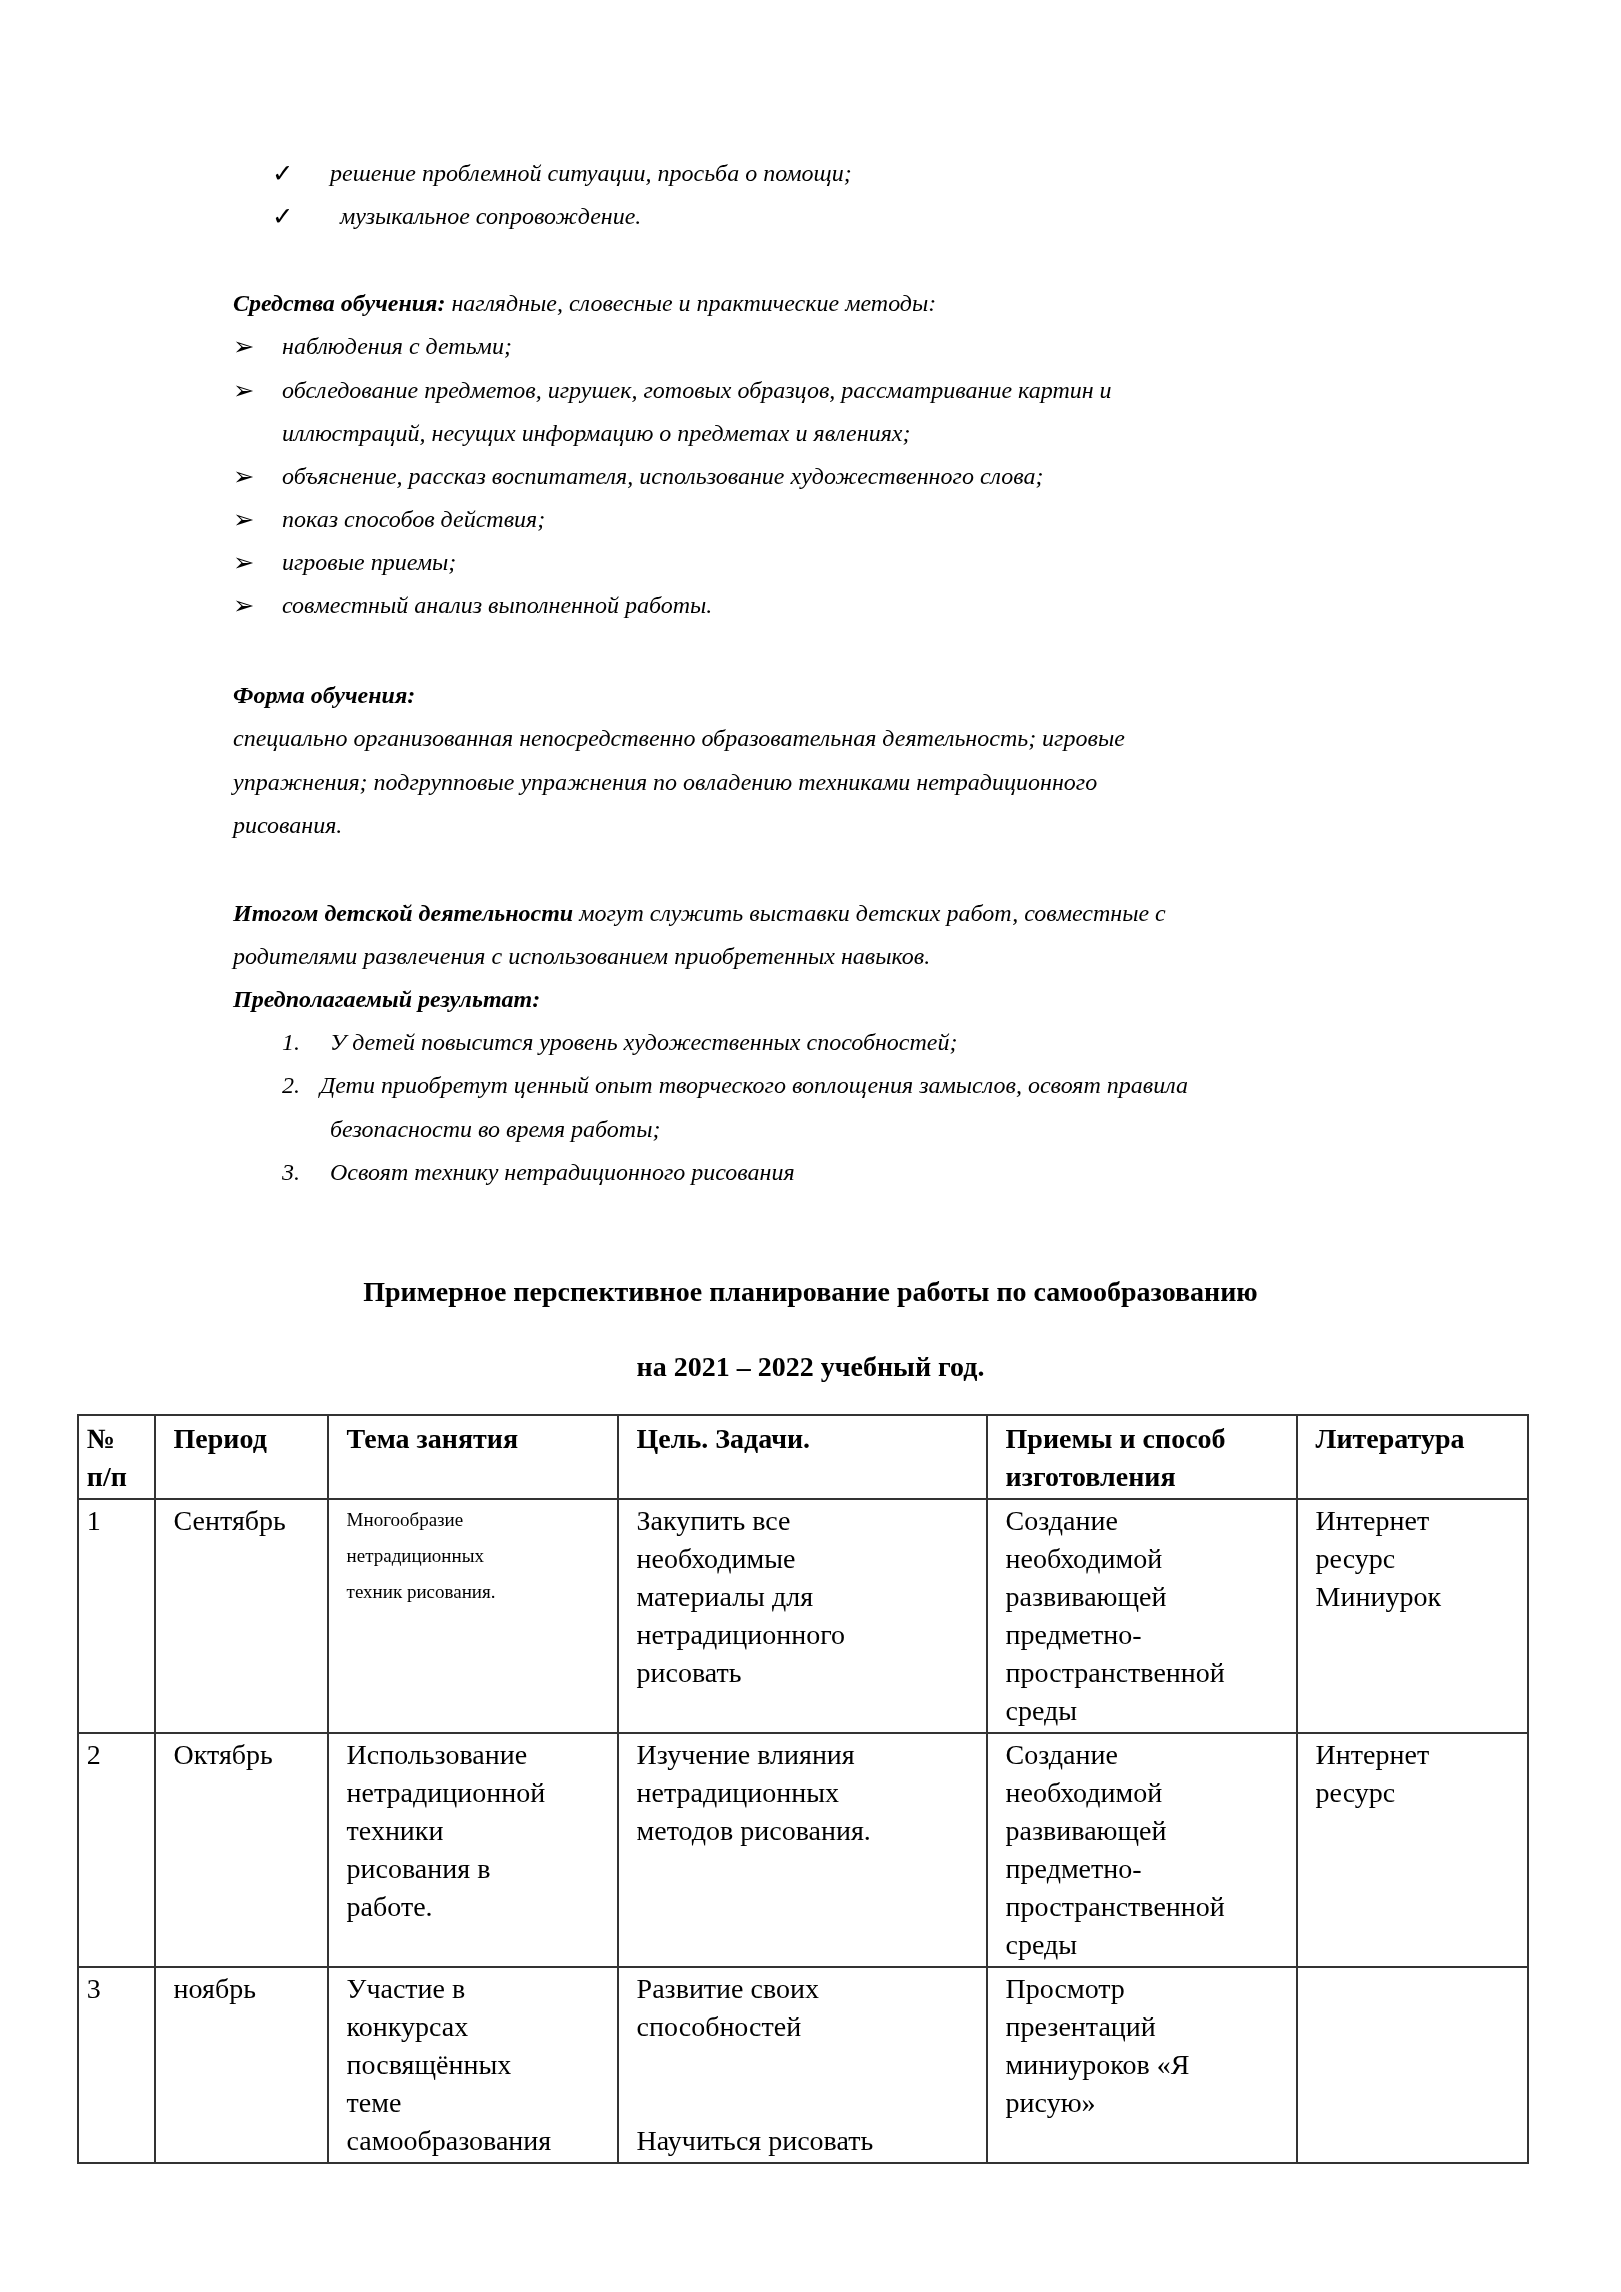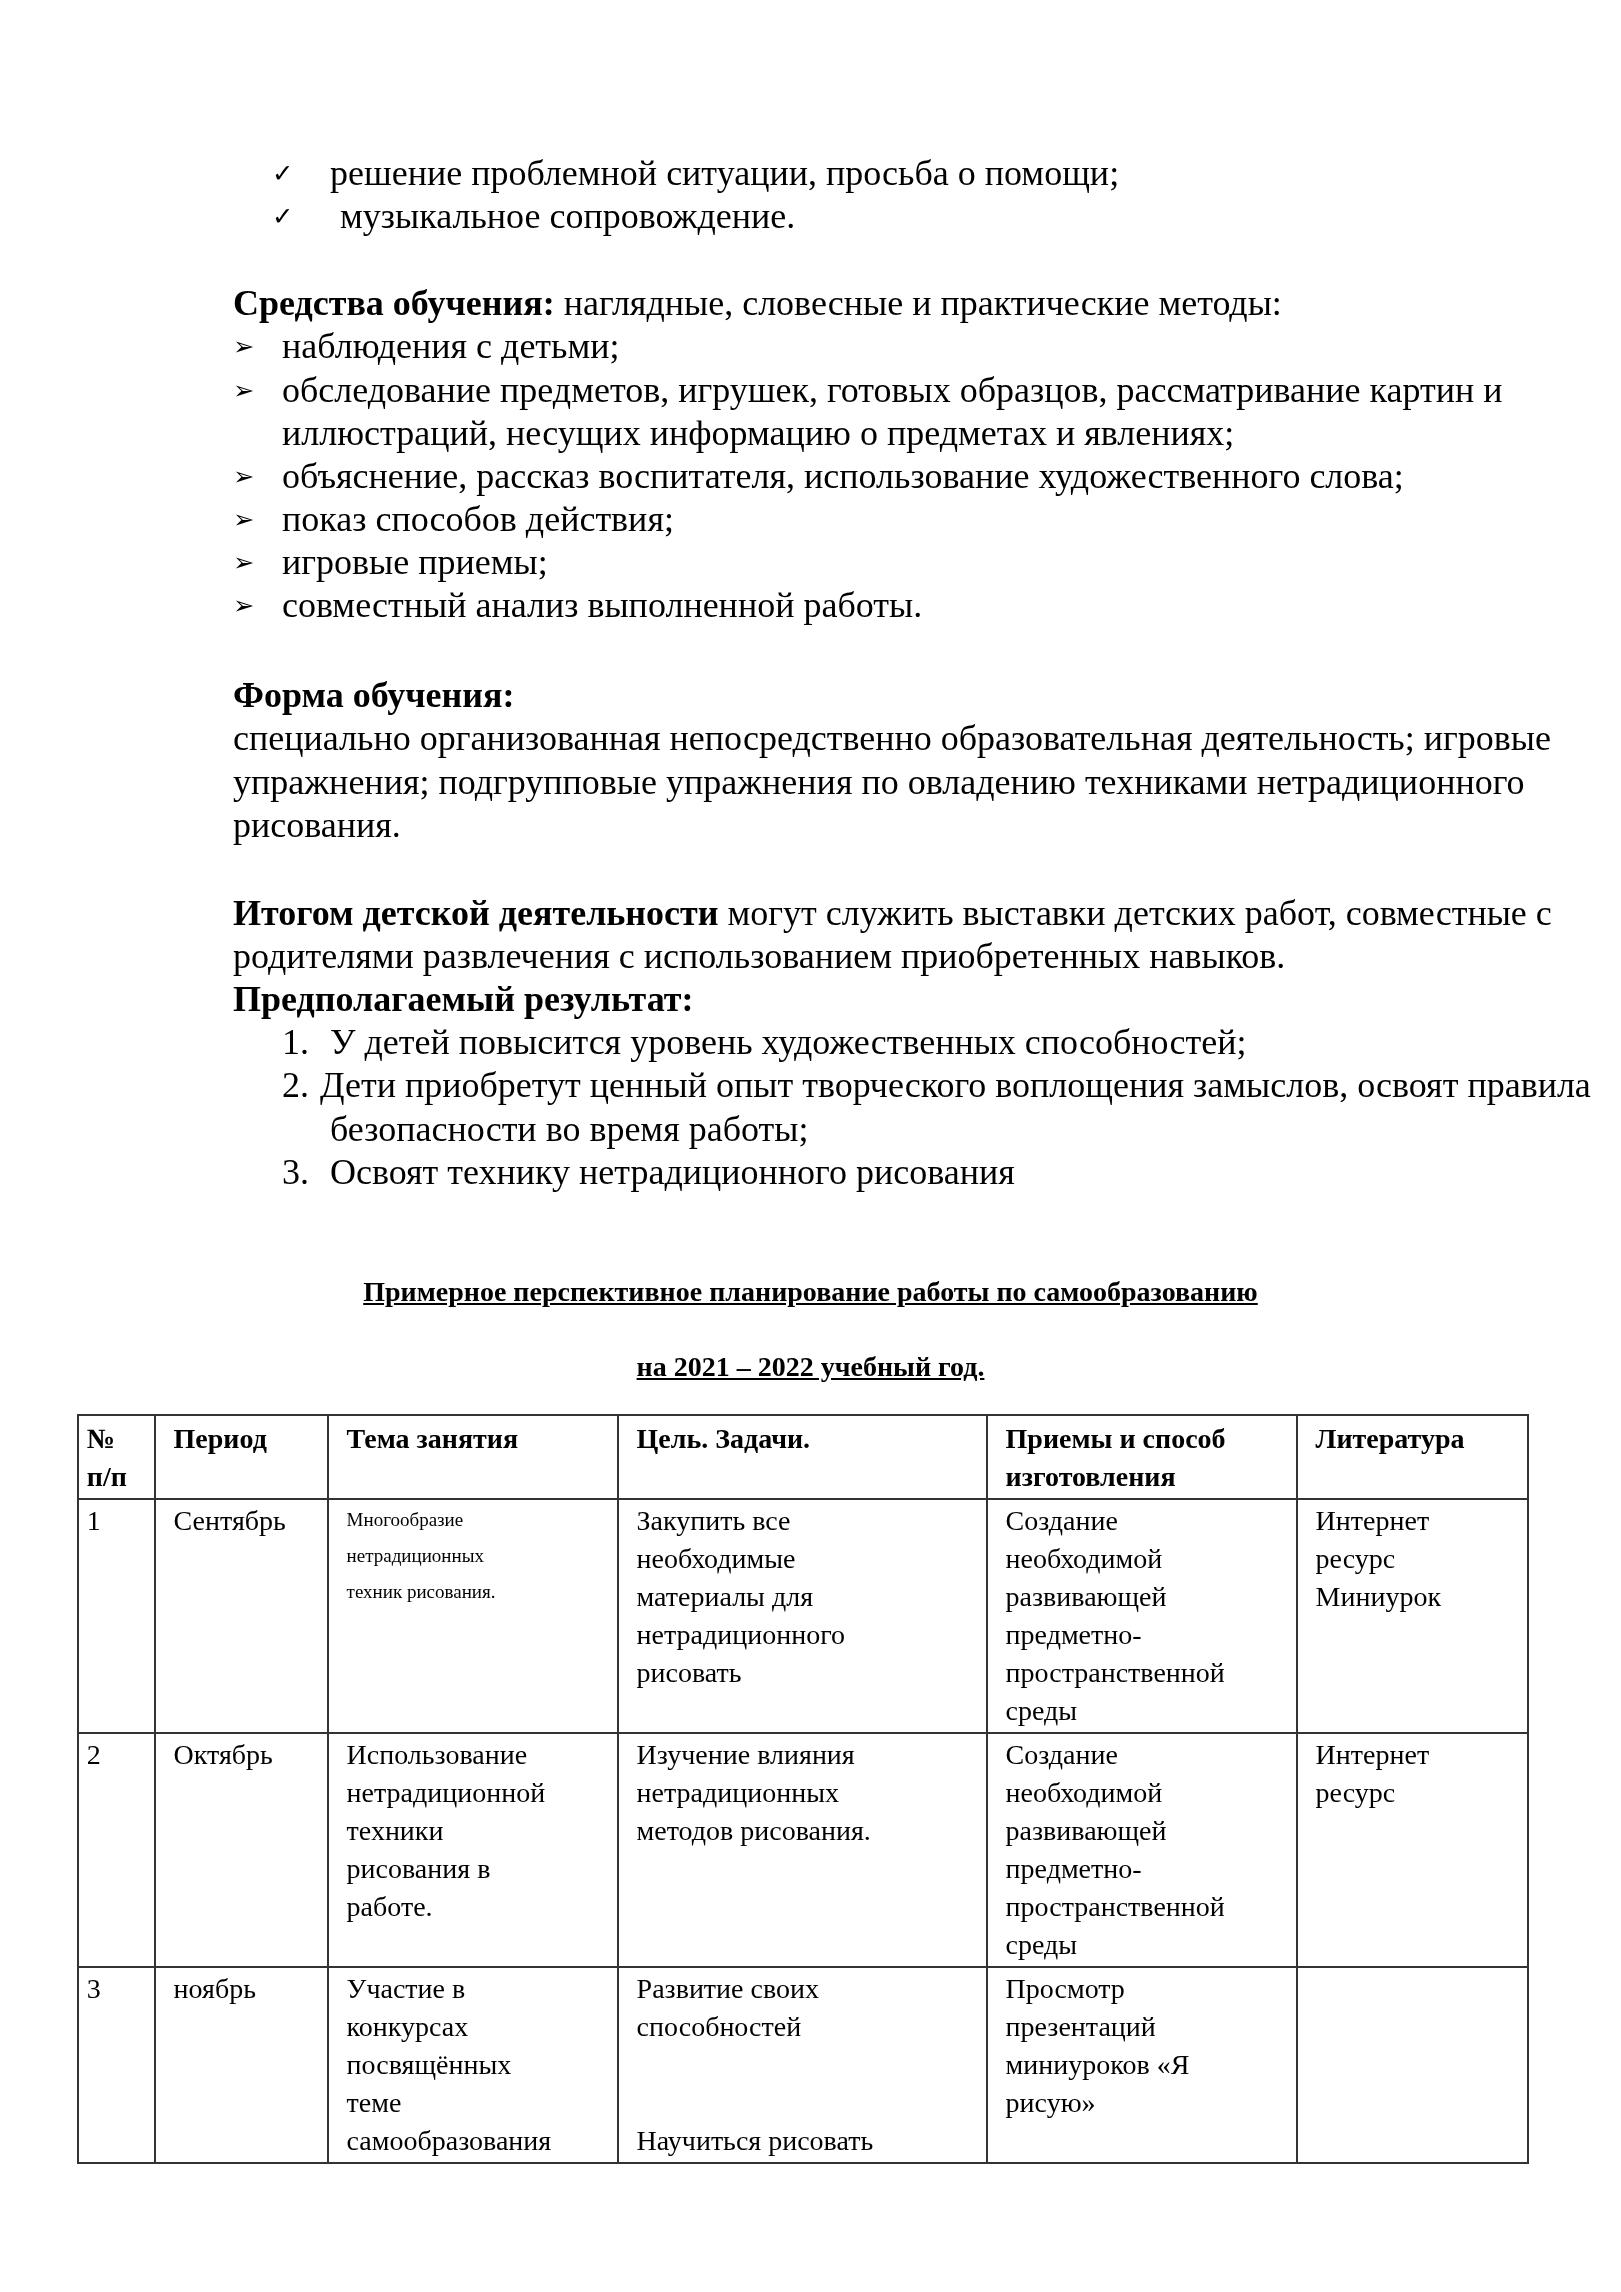--- a/index.html
+++ b/index.html
@@ -1,21 +1,21 @@
 <!DOCTYPE html>
 <html><head>
 <meta charset="utf-8">
 <style>
   html, body { margin: 0; padding: 0; background: #ffffff; }
   body { width: 1621px; height: 2293px; position: relative; overflow: hidden;
          font-family: "Liberation Serif", "DejaVu Serif", serif; color: #000; }
-  .line { position: absolute; font-size: 36px; line-height: 43px; white-space: nowrap; }
+  .line { position: absolute; font-size: 24px; line-height: 43px; white-space: nowrap; font-style: italic; }
   .b { font-weight: bold; }
   .bullet { position: absolute; font-size: 25.5px; line-height: 43px; }
-  .center { position: absolute; left: 0; width: 1621px; text-align: center; font-weight: bold; font-size: 28px; line-height: 43px; text-decoration: underline; }
+  .center { position: absolute; left: 0; width: 1621px; text-align: center; font-weight: bold; font-size: 28px; line-height: 43px; }
   table.plan { position: absolute; left: 77px; top: 1414px; border-collapse: collapse; table-layout: fixed; width: 1451px; }
   table.plan td, table.plan th { border: 2px solid #333; vertical-align: top; text-align: left;
         font-size: 28px; line-height: 38px; padding: 2px 17.6px 2px 17.6px; overflow: hidden; }
   table.plan th { font-weight: bold; padding-top: 3.9px; }
   table.plan td.small { font-size: 19px; line-height: 36px; }
   .cell-line { display: block; white-space: nowrap; }
 </style>
 </head>
 <body>
 

